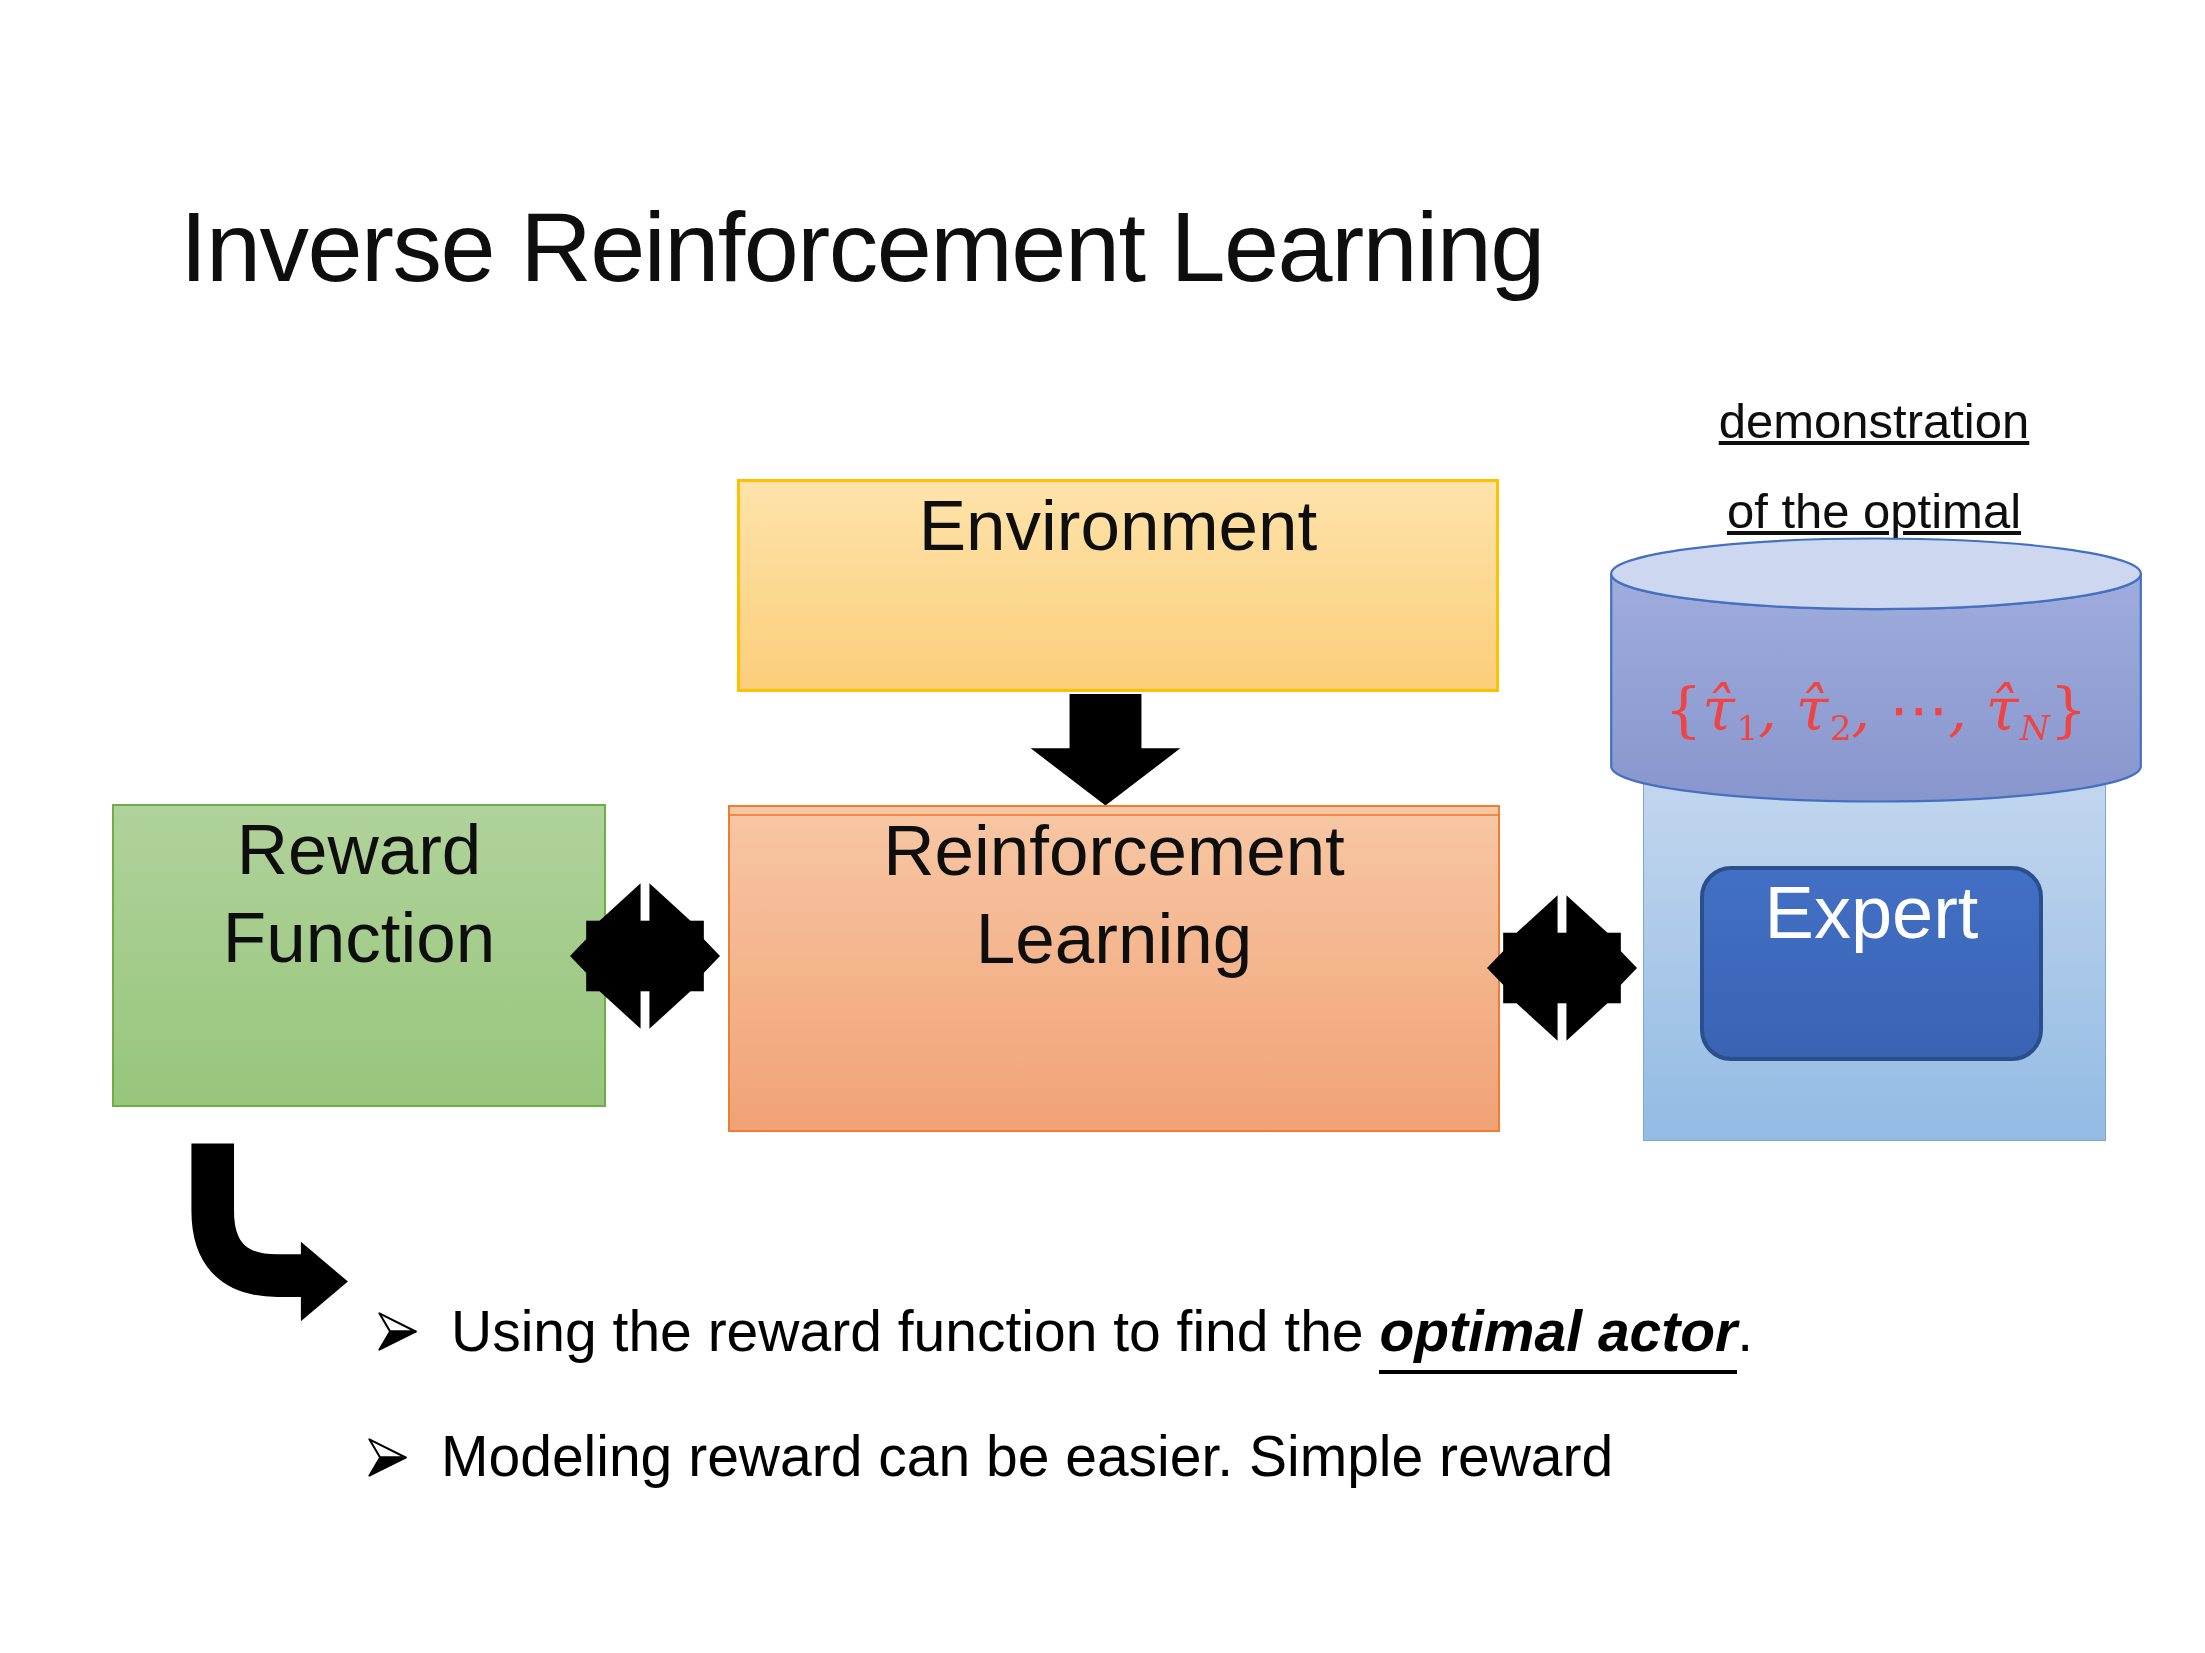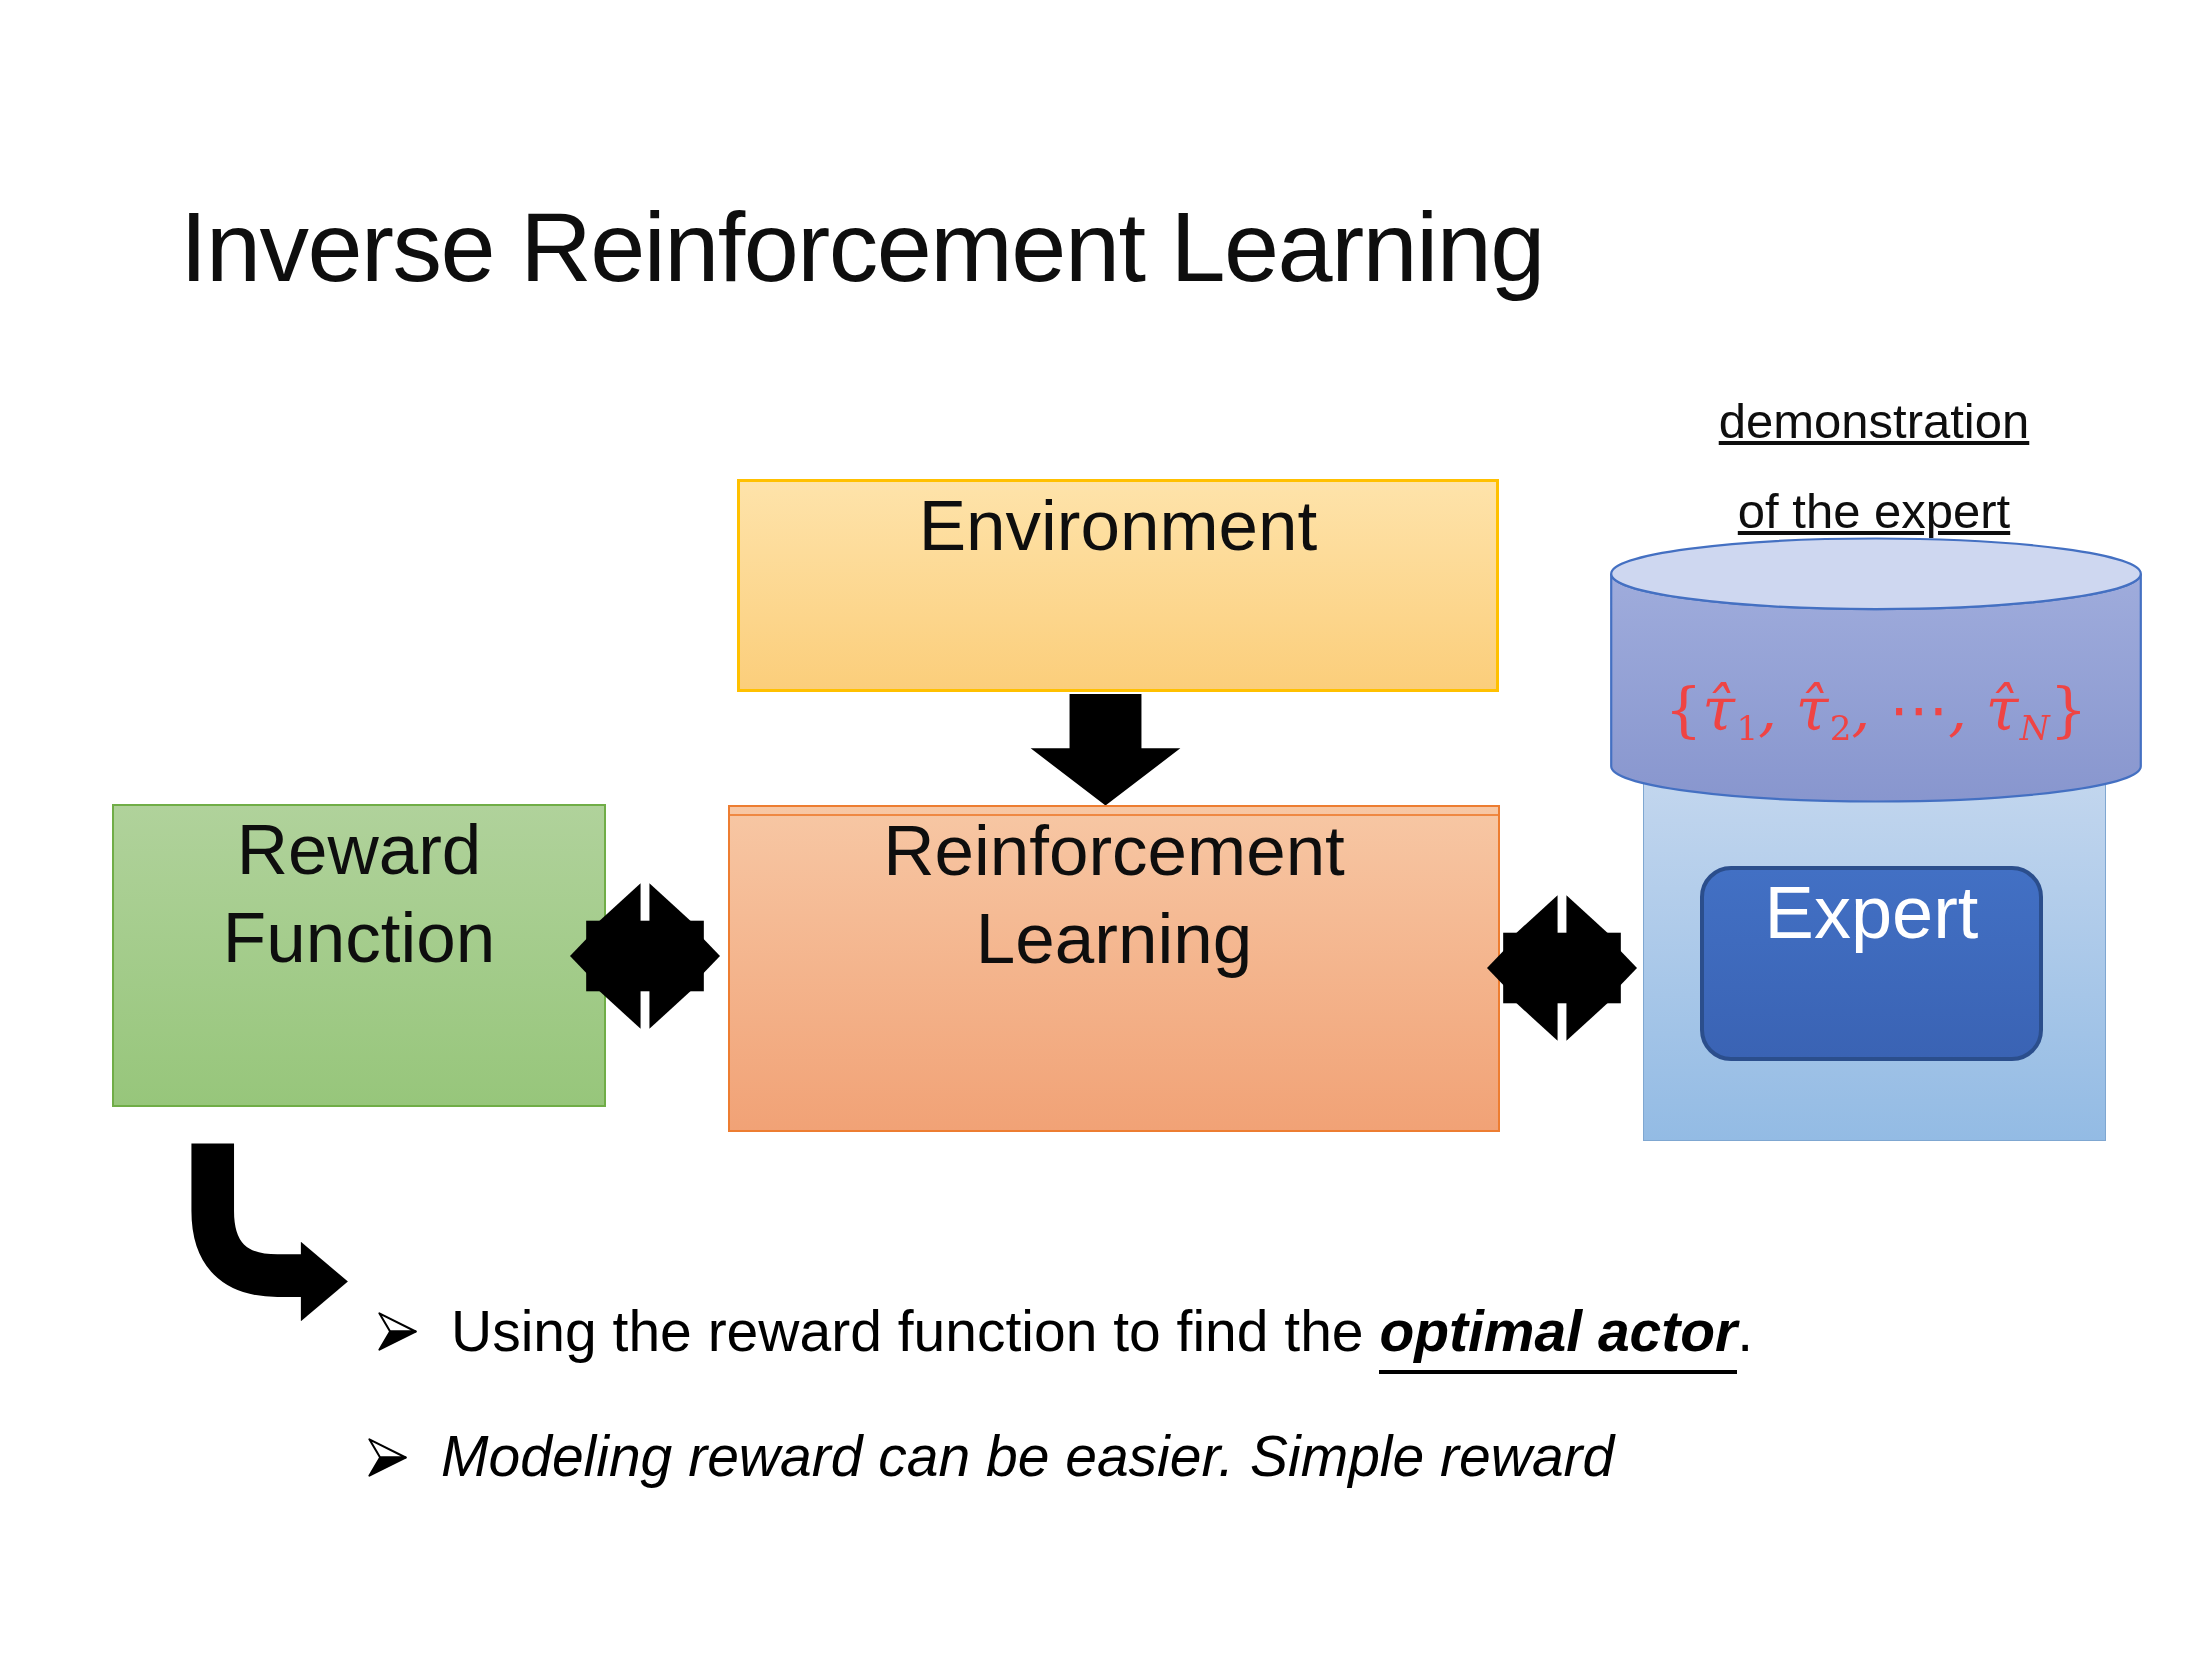--- a/index.html
+++ b/index.html
@@ -76,36 +76,36 @@
   .formula .ssub.it { font-style: italic; }
   .formula .brace { font-style: normal; }
 
   
   .bullet-row { display: flex; align-items: flex-start; }
   .bullet-row .marker { flex: 0 0 auto; }
   .bullet-text { font-size: 57px; line-height: 74px; color: #000; }
   .bullet1 { left: 376px; top: 1294px; }
   .bullet1 .bullet-text { margin-left: 32px; white-space: nowrap; }
   .bullet2 { left: 366px; top: 1411px; }
-  .bullet2 .bullet-text { margin-left: 32px; line-height: 91px; font-style: italic; }
+  .bullet2 .bullet-text { margin-left: 32px; line-height: 91px; }
   .emph {
     font-weight: bold; font-style: italic;
     border-bottom: 4.4px solid #000; padding-bottom: 7.4px;
   }
 
   svg { display: block; }
 </style>
 </head>
 <body>
 
 <div class="abs title">Inverse Reinforcement Learning</div>
 
 <div class="abs demo-caption">
   <div>demonstration</div>
-  <div>of the expert</div>
+  <div>of the optimal</div>
 </div>
 
 <div class="abs box env-box">
   <div>Environment</div>
 </div>
 
 <svg class="abs" style="left:1029px; top:694px;" width="153" height="113" viewBox="0 0 208 154">
   <polygon fill="#000000" points="55,0 153,0 153,74 206,74 104,152 2,74 55,74"></polygon>
 </svg>
 

